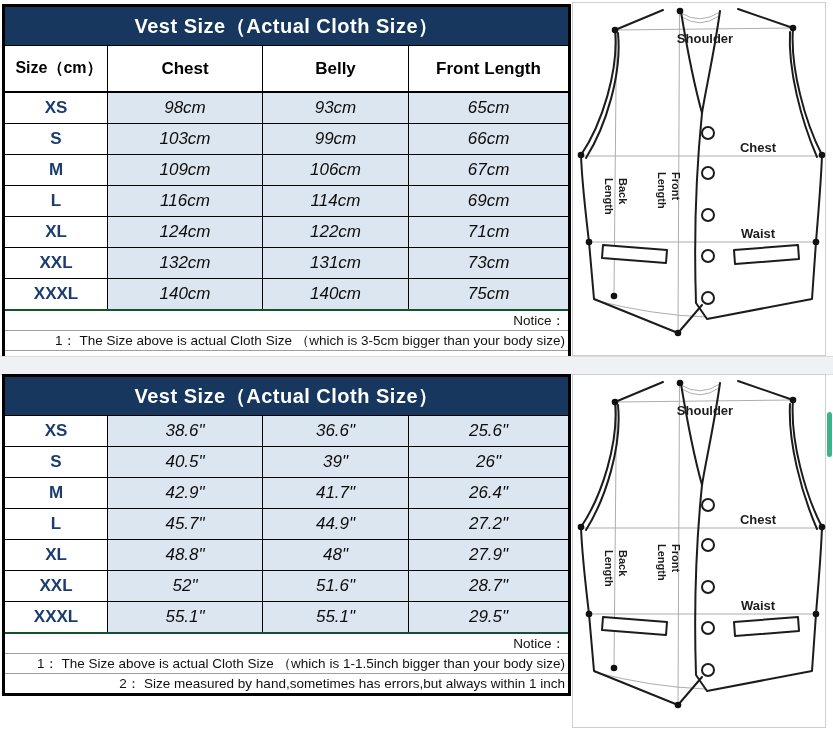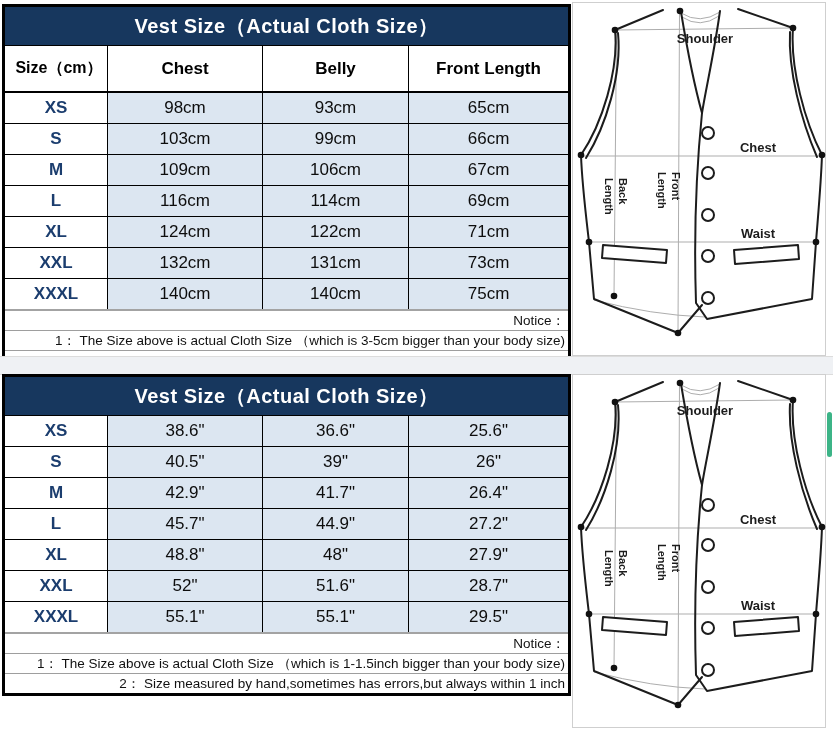--- a/index.html
+++ b/index.html
@@ -14,22 +14,22 @@
   }
   .size-table td{border:1px solid #000;padding:0;overflow:hidden;white-space:nowrap;}
   .title-cell{
     background:#17375e;color:#fff;font-weight:bold;font-size:20px;
     text-align:center;height:38px;letter-spacing:.5px;
   }
   .head-row td{height:45px;font-weight:bold;font-size:17px;text-align:center;border-bottom:2px solid #000;}
   .head-row td.size-head{font-size:16px;text-align:center;padding-left:6px;}
   .data-row td{height:30px;font-size:17px;text-align:center;margin-top:13px;}
   .data-row .size{font-weight:bold;color:#1b3d6e;background:#fff;}
-  .data-row .val{background:#dce6f1;color:#0d0d0d;}
-  .last-data td{border-bottom:2px solid #a3a3a3;}
+  .data-row .val{background:#dce6f1;color:#0d0d0d;font-style:italic;}
+  .last-data td{border-bottom:2px solid #14532d;}
   .notice-row td{
     height:19px;font-size:13.5px;text-align:right;padding:0 3px;
     border-left:none;border-right:none;border-top:none;border-bottom:1px solid #9e9e9e;color:#111;
   }
   .notice-row:last-child td{border-bottom:none;}
   
   .diagram{position:absolute;left:572px;}
   .diagram text{font-family:"Liberation Sans",sans-serif;font-weight:bold;fill:#1c1c1c;}
   .lbl{font-size:13px;}
   .lbl-rot{font-size:11px;}

